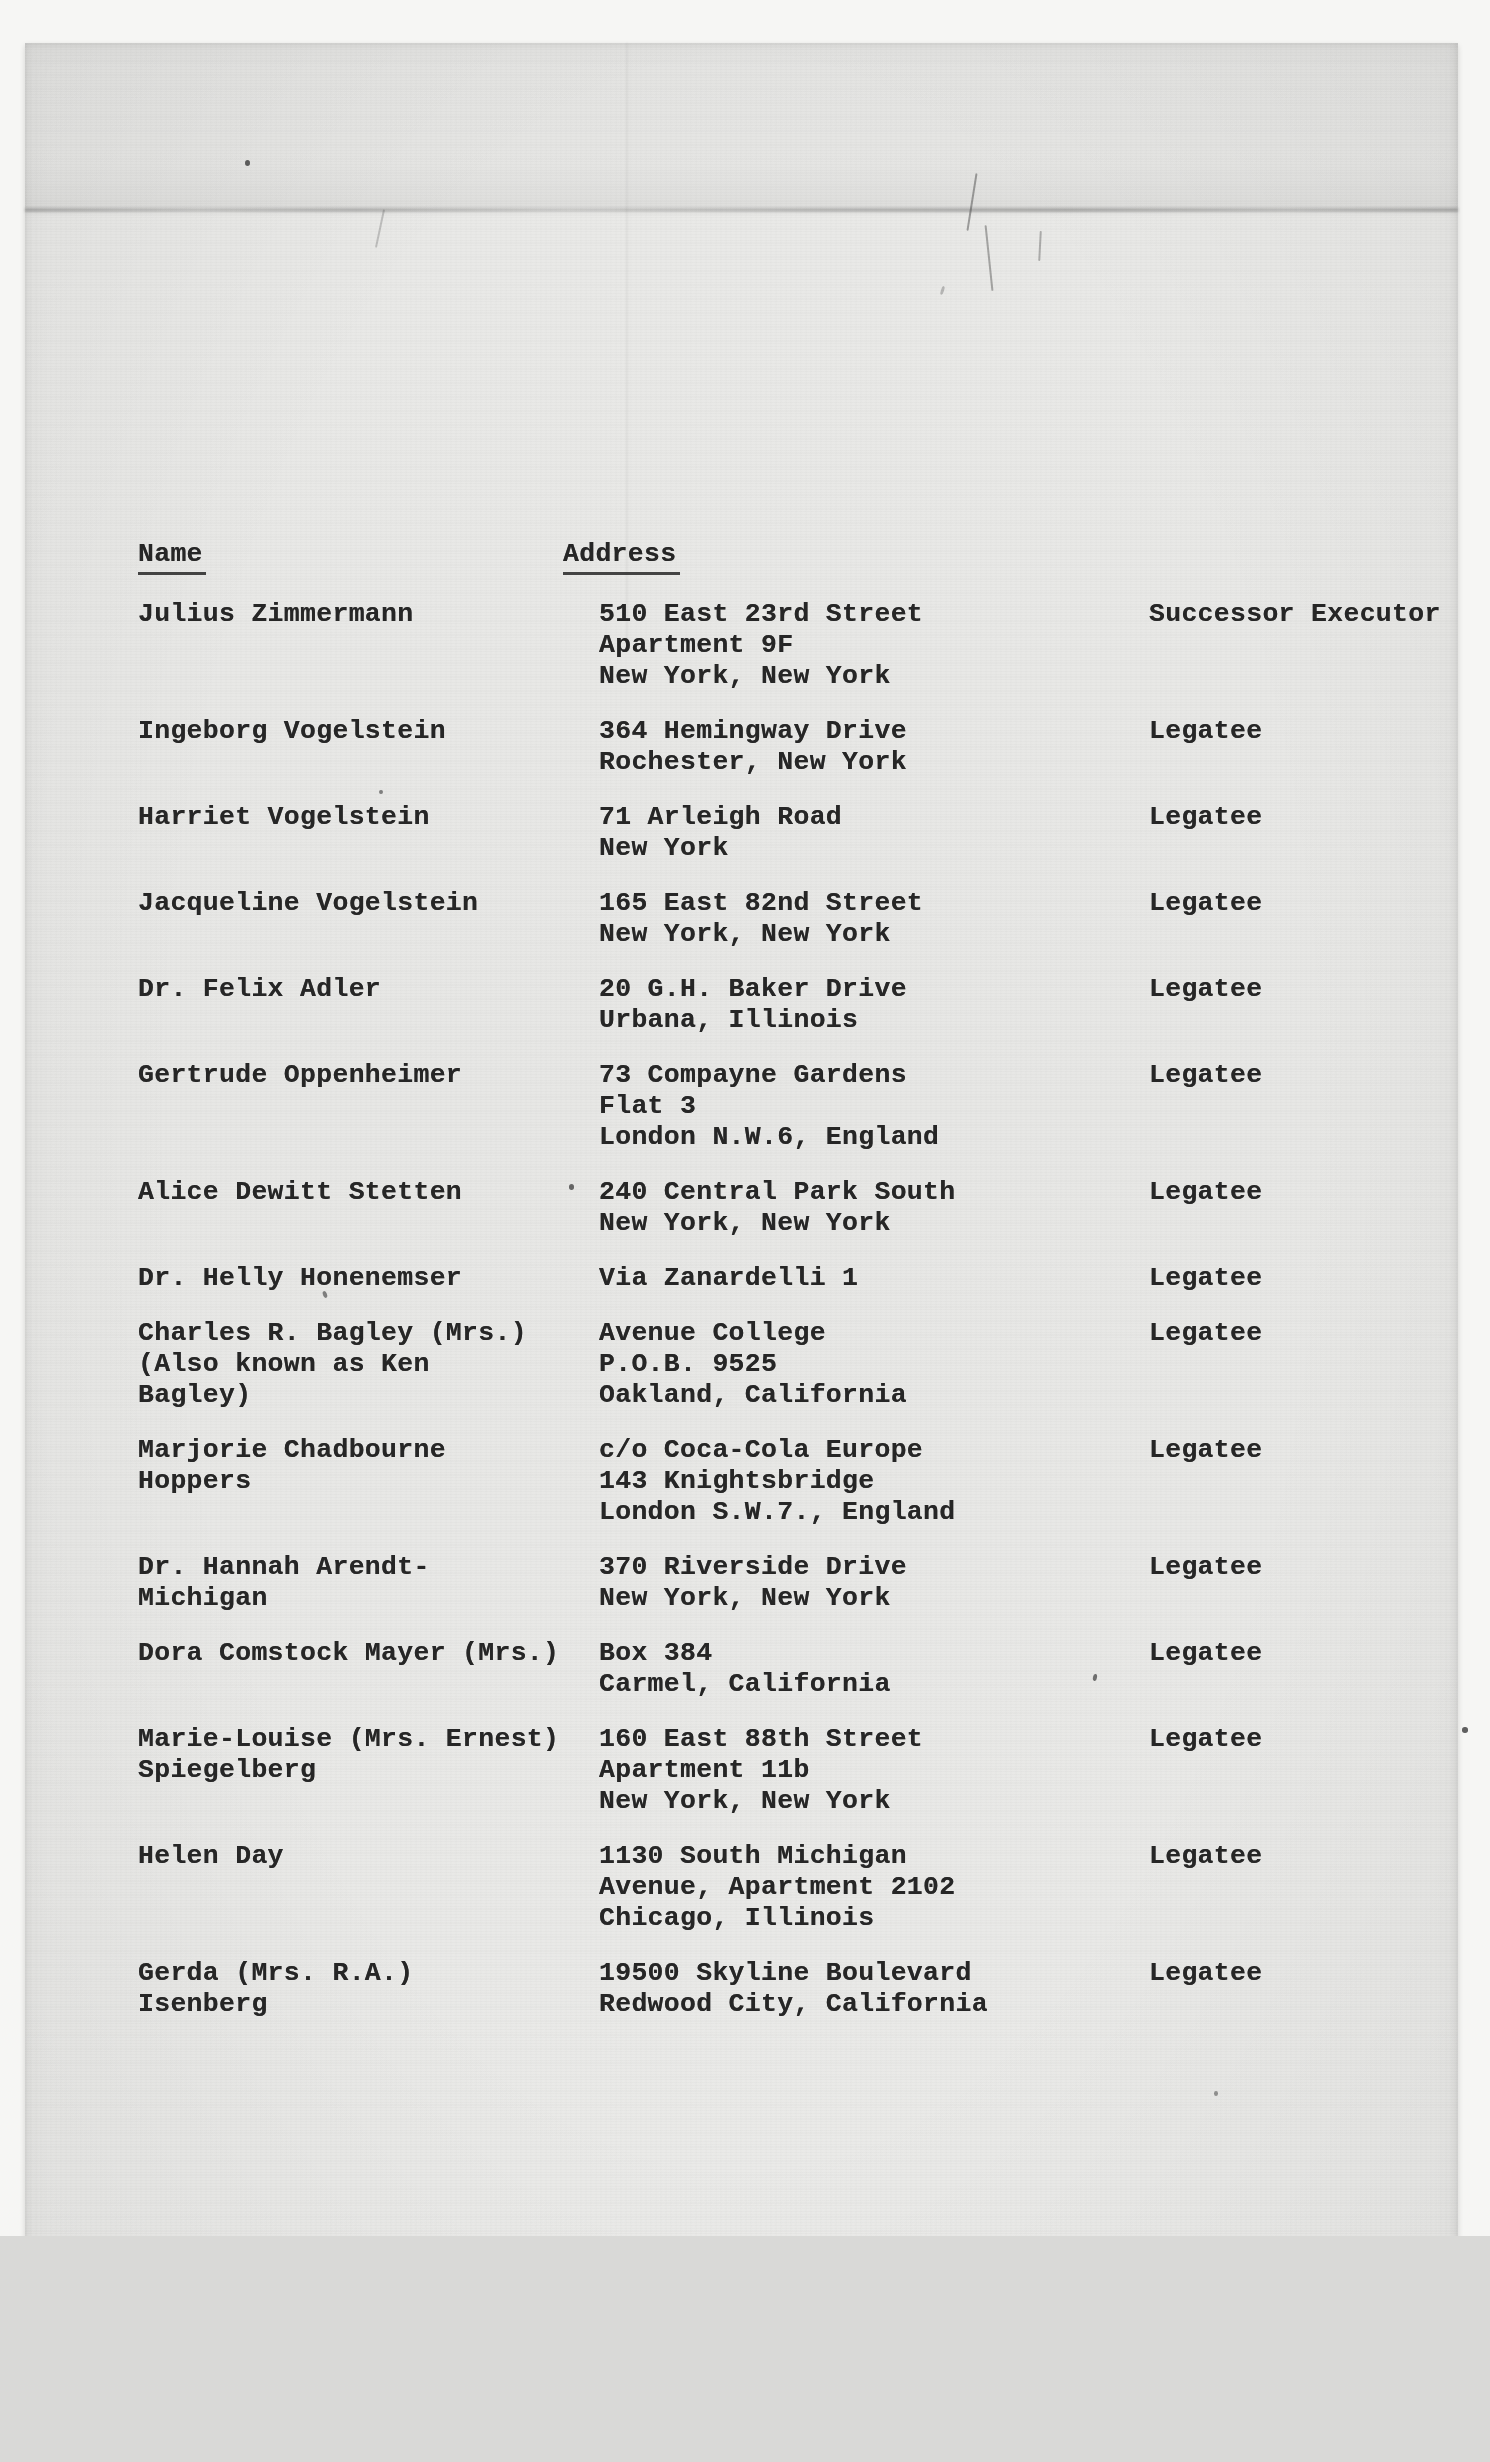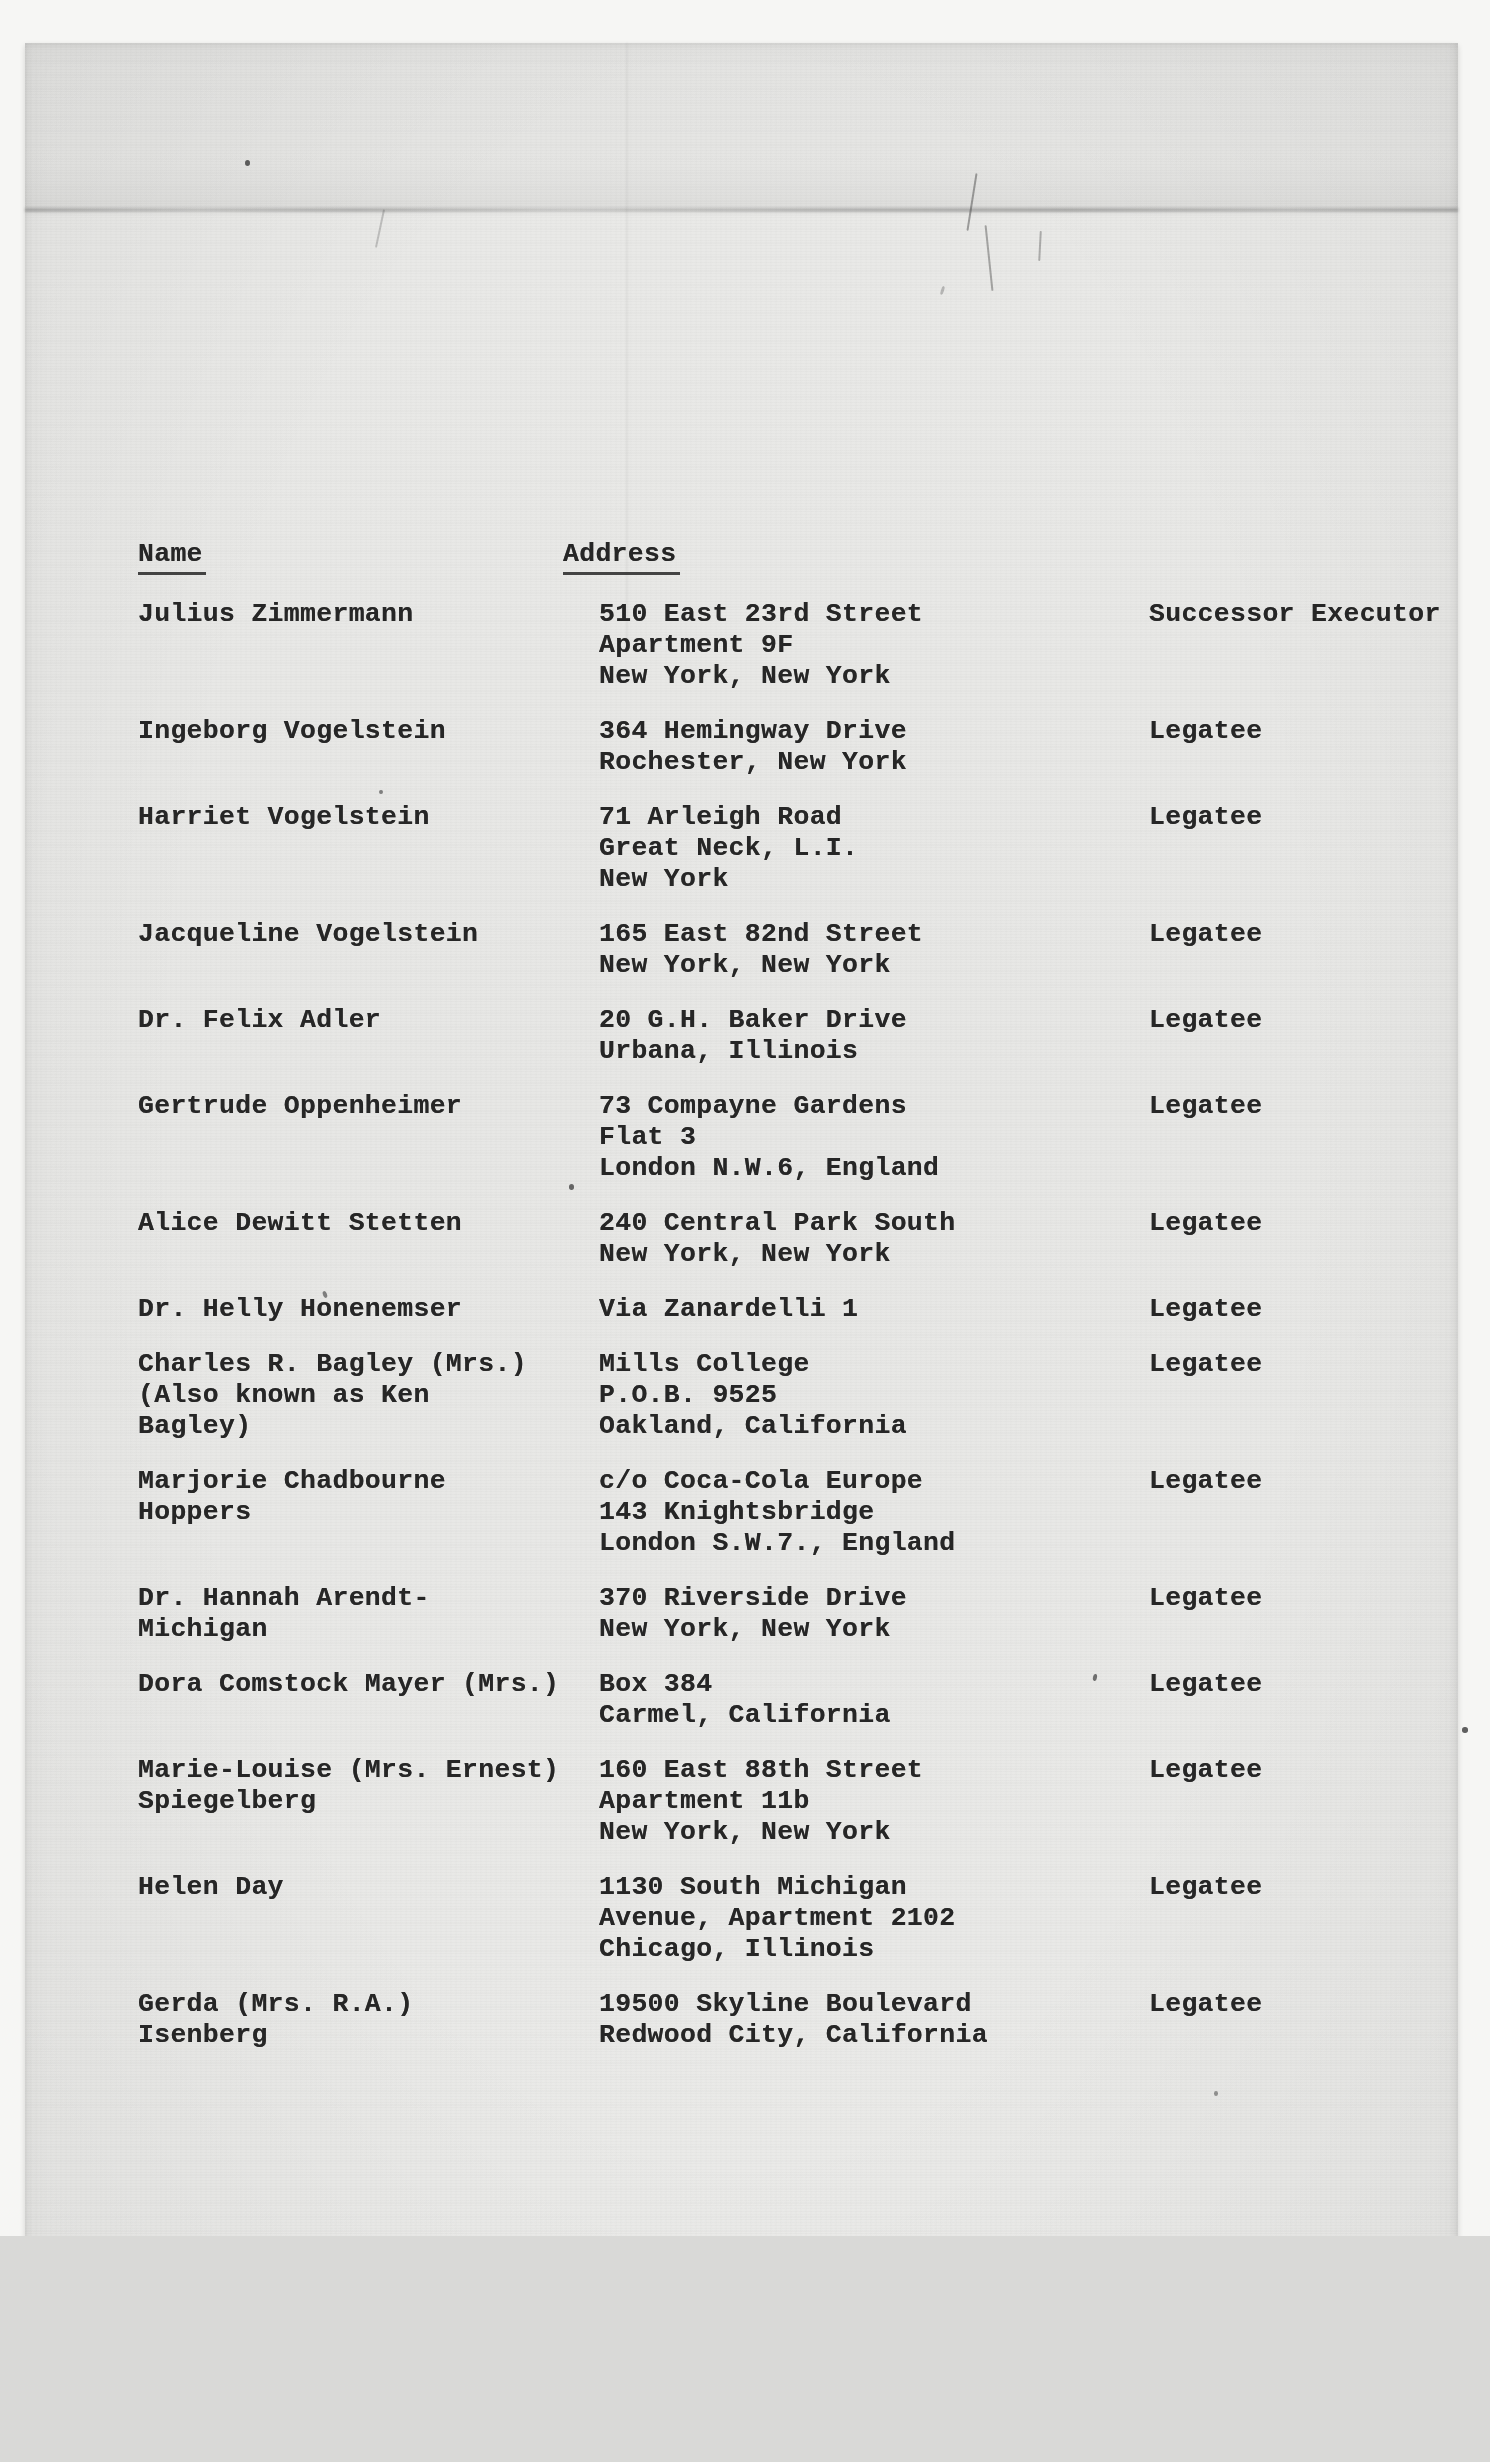--- a/index.html
+++ b/index.html
@@ -145,21 +145,20 @@
           <div>
             <div class="line">Legatee</div>
           </div>
         </div>
         <div class="row entry">
           <div>
             <div class="line">Harriet Vogelstein</div>
           </div>
           <div>
             <div class="line">71 Arleigh Road</div>
-            <div class="line">Great Neck, L.I.</div>
             <div class="line">New York</div>
           </div>
           <div>
             <div class="line">Legatee</div>
           </div>
         </div>
         <div class="row entry">
           <div>
             <div class="line">Jacqueline Vogelstein</div>
           </div>
@@ -219,21 +218,21 @@
             <div class="line">Legatee</div>
           </div>
         </div>
         <div class="row entry">
           <div>
             <div class="line">Charles R. Bagley (Mrs.)</div>
             <div class="line">(Also known as Ken</div>
             <div class="line">Bagley)</div>
           </div>
           <div>
-            <div class="line">Mills College</div>
+            <div class="line">Avenue College</div>
             <div class="line">P.O.B. 9525</div>
             <div class="line">Oakland, California</div>
           </div>
           <div>
             <div class="line">Legatee</div>
           </div>
         </div>
         <div class="row entry">
           <div>
             <div class="line">Marjorie Chadbourne</div>

